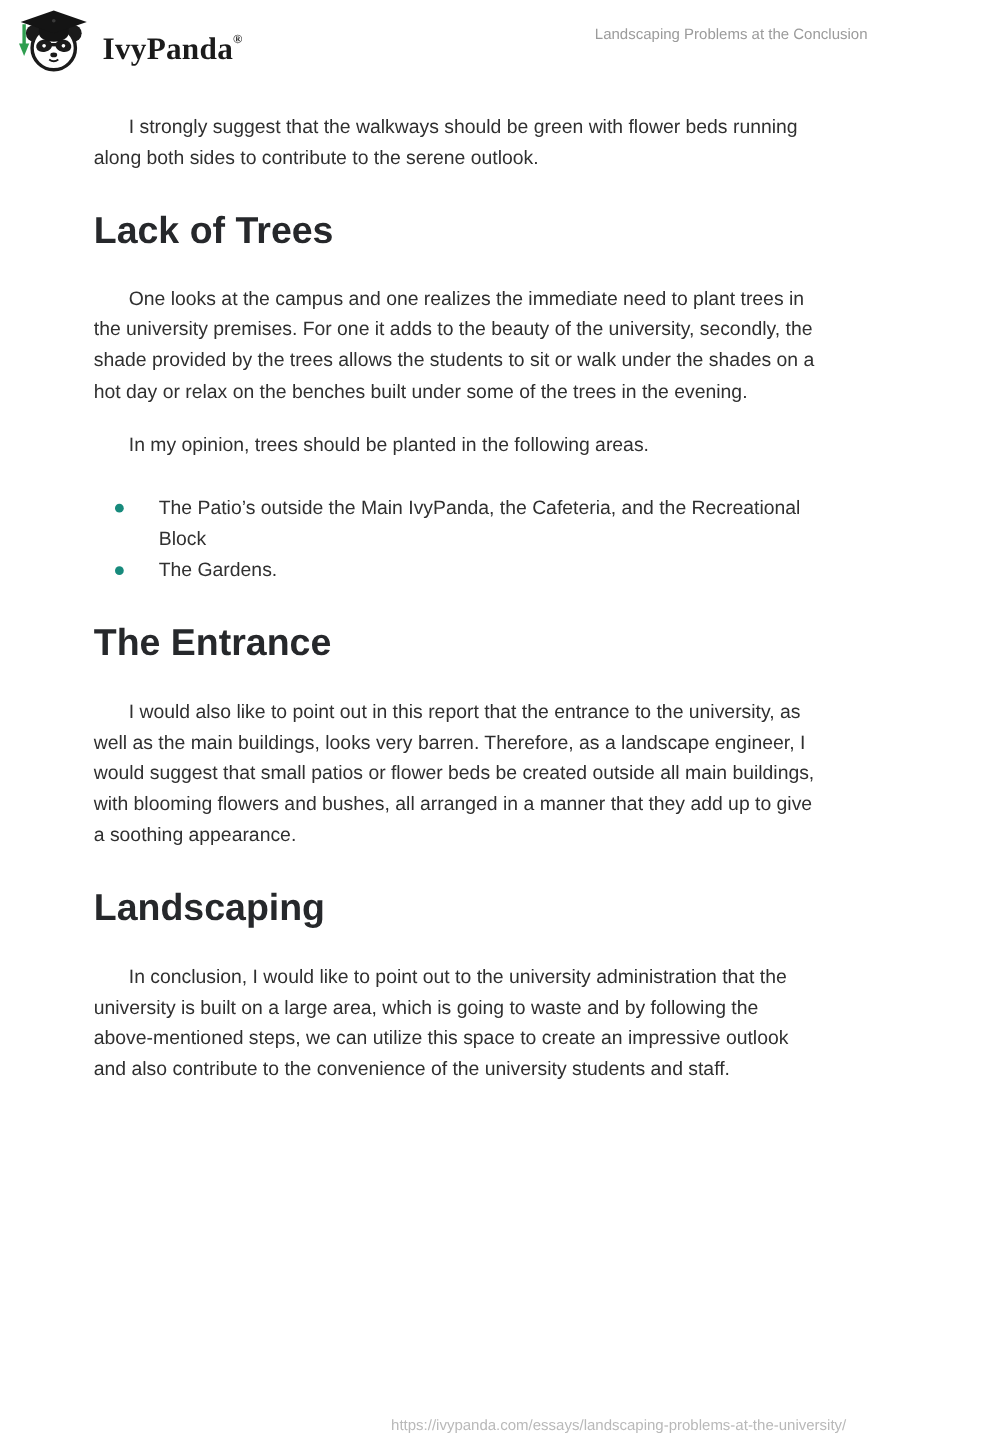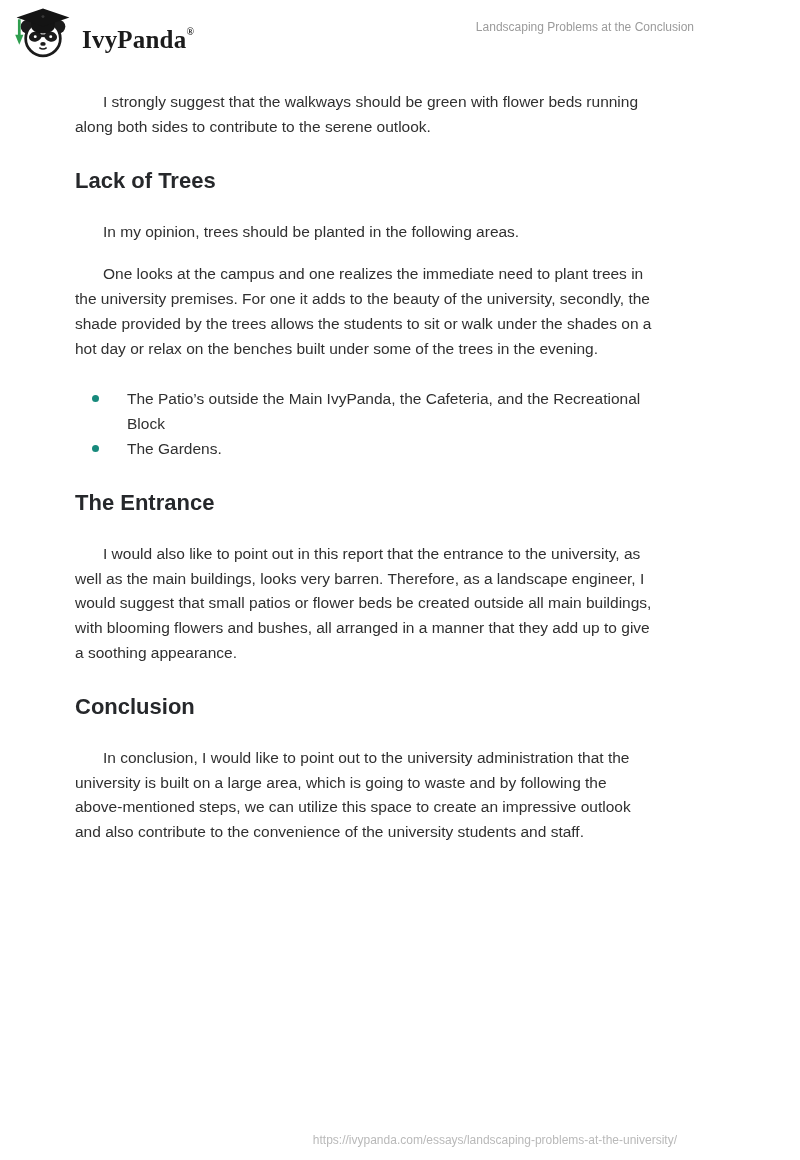--- a/index.html
+++ b/index.html
@@ -58,21 +58,21 @@
   p.body {
     font-size: 15.5px;
     line-height: 24.8px;
     margin: 0 0 18px 0;
     text-indent: 28px;
     color: #303030;
   }
   h2.section-heading {
     font-family: "Liberation Sans", sans-serif;
     font-weight: bold;
-    font-size: 22px;
+    font-size: 30px;
     color: #26282b;
     margin: 28px 0 26px 0;
     letter-spacing: 0;
   }
   ul.dot-list {
     list-style: none;
     margin: 24px 0 18px 0;
     padding: 0;
   }
   ul.dot-list li {
@@ -134,32 +134,32 @@
       <span class="brand-name"><span>IvyPanda</span><sup>®</sup></span>
     </div>
     <div class="doc-title">Landscaping Problems at the Conclusion</div>
   </header>
 
   <main class="content">
 
     <p class="body">I strongly suggest that the walkways should be green with flower beds running along both sides to contribute to the serene outlook.</p>
 
     <h2 class="section-heading">Lack of Trees</h2>
+    <p class="body">One looks at the campus and one realizes the immediate need to plant trees in the university premises. For one it adds to the beauty of the university, secondly, the shade provided by the trees allows the students to sit or walk under the shades on a hot day or relax on the benches built under some of the trees in the evening.</p>
     <p class="body">In my opinion, trees should be planted in the following areas.</p>
-    <p class="body">One looks at the campus and one realizes the immediate need to plant trees in the university premises. For one it adds to the beauty of the university, secondly, the shade provided by the trees allows the students to sit or walk under the shades on a hot day or relax on the benches built under some of the trees in the evening.</p>
 
     <ul class="dot-list">
       <li>The Patio’s outside the Main IvyPanda, the Cafeteria, and the Recreational Block</li>
       <li>The Gardens.</li>
     </ul>
 
     <h2 class="section-heading">The Entrance</h2>
     <p class="body">I would also like to point out in this report that the entrance to the university, as well as the main buildings, looks very barren. Therefore, as a landscape engineer, I would suggest that small patios or flower beds be created outside all main buildings, with blooming flowers and bushes, all arranged in a manner that they add up to give a soothing appearance.</p>
 
-    <h2 class="section-heading">Conclusion</h2>
+    <h2 class="section-heading">Landscaping</h2>
     <p class="body">In conclusion, I would like to point out to the university administration that the university is built on a large area, which is going to waste and by following the above-mentioned steps, we can utilize this space to create an impressive outlook and also contribute to the convenience of the university students and staff.</p>
 
   </main>
 
   <footer class="footer">
     <span>https://ivypanda.com/essays/landscaping-problems-at-the-university/</span>
   </footer>
 
 </div>
 

